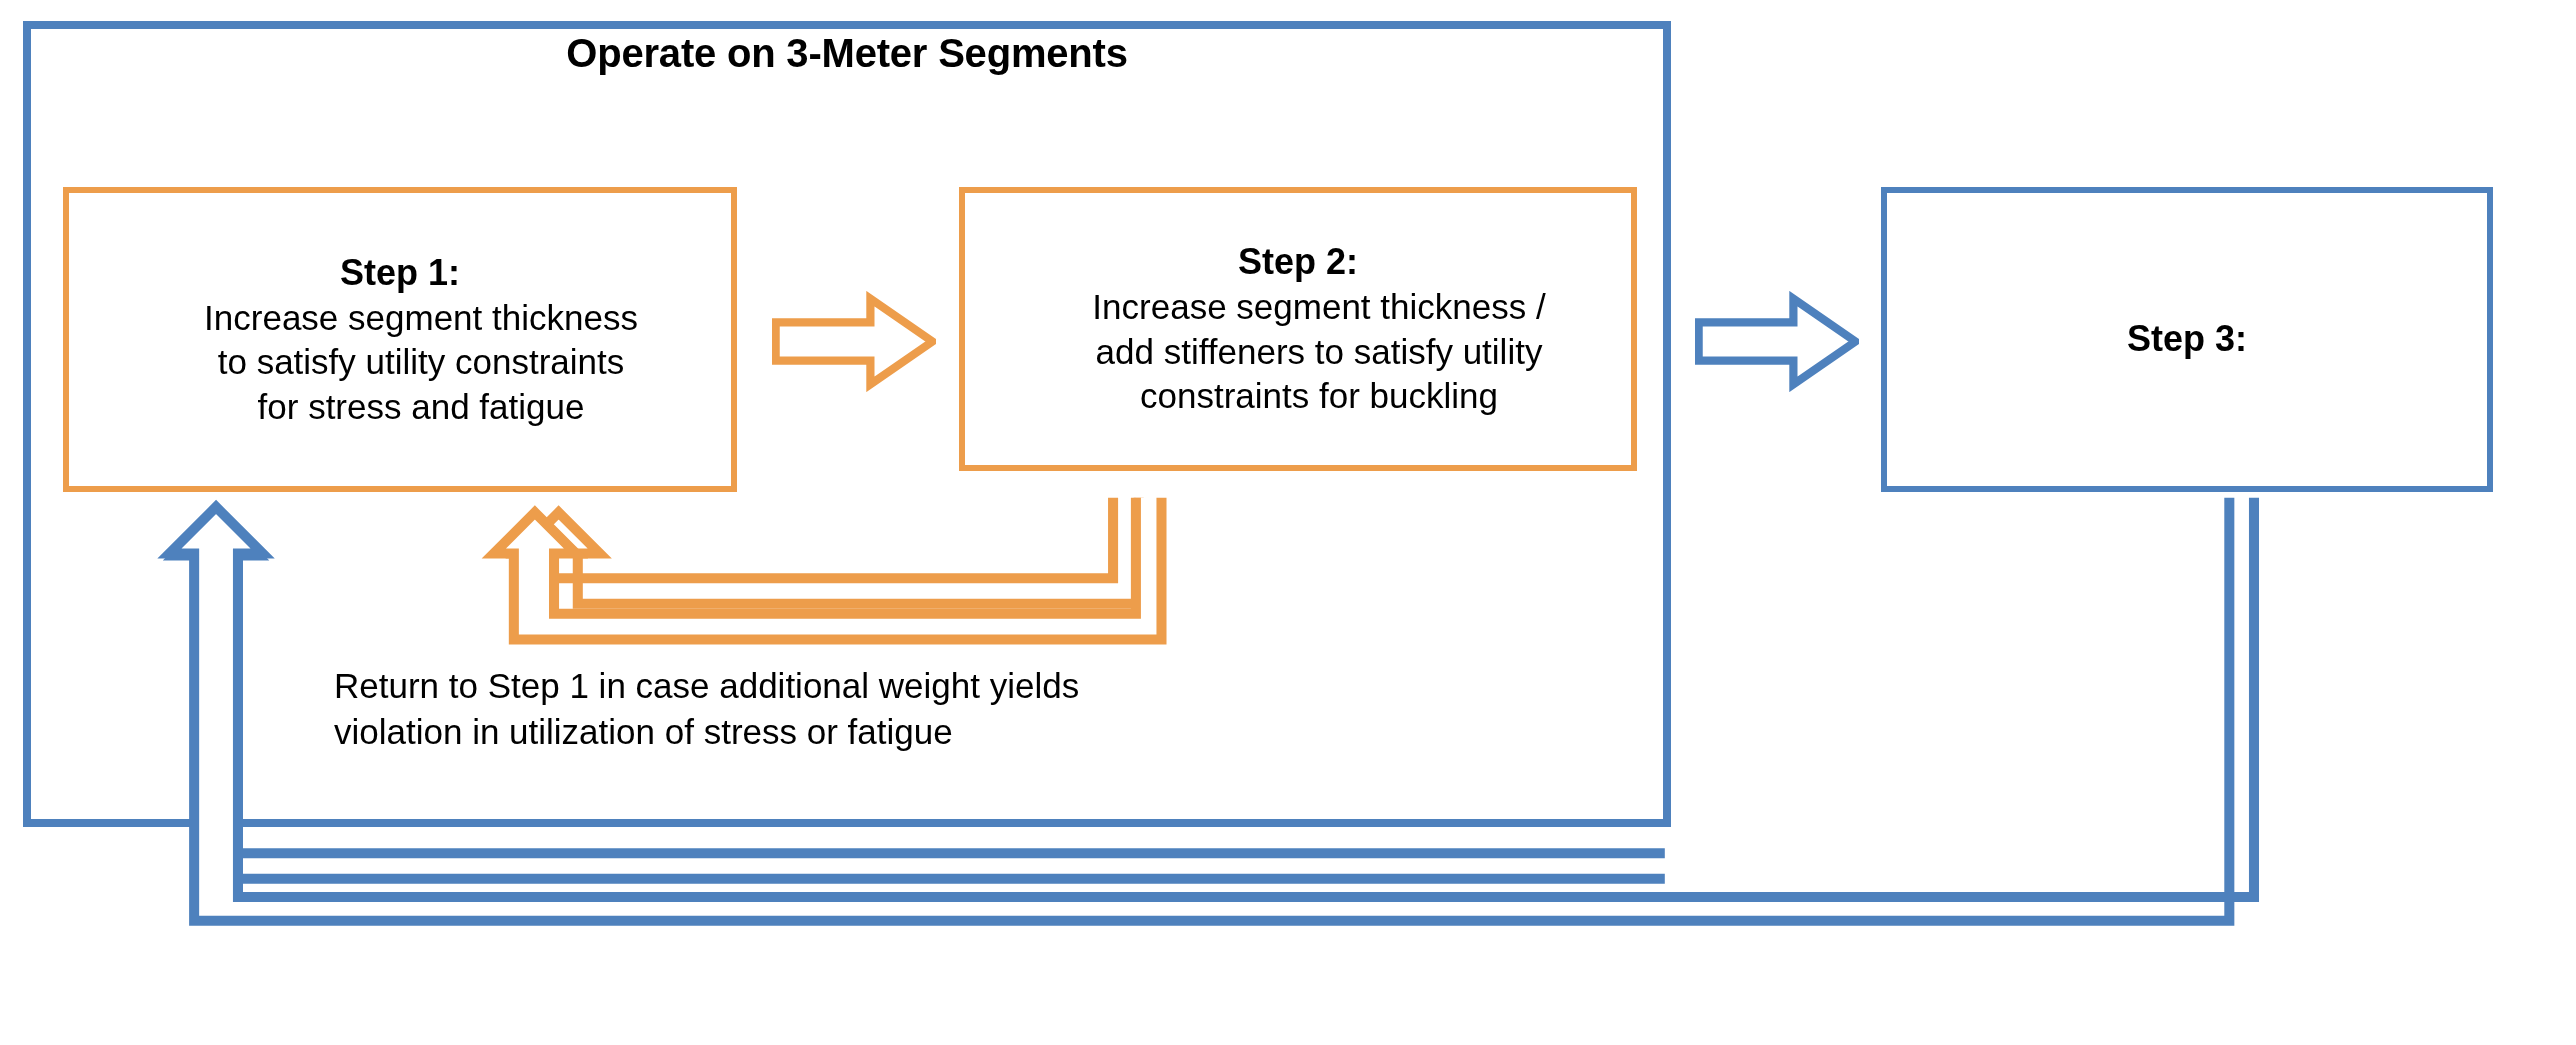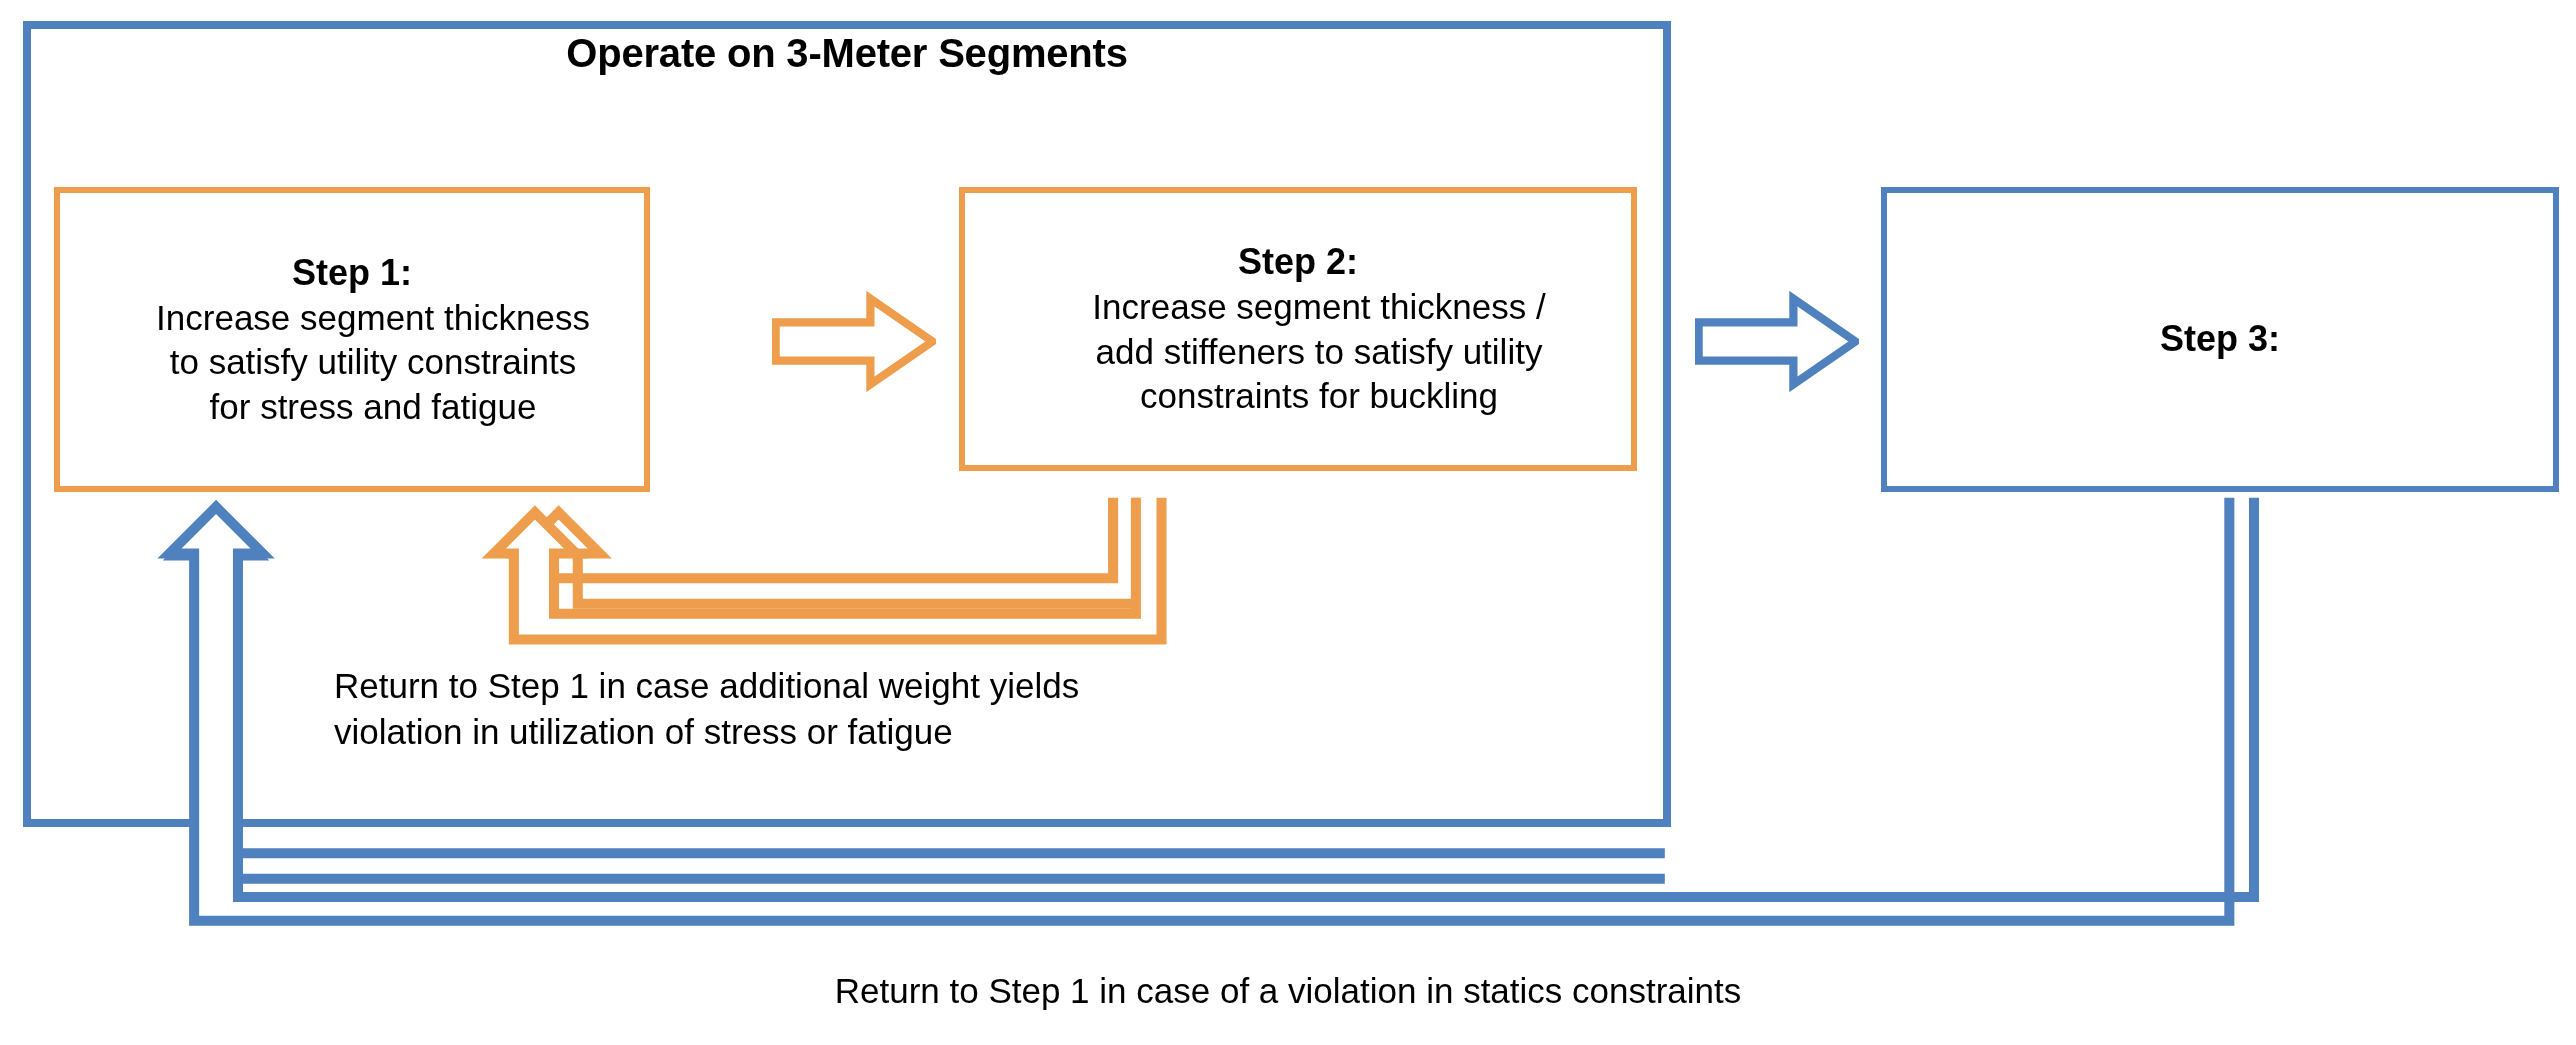--- a/index.html
+++ b/index.html
@@ -65,23 +65,23 @@
     text-align: center;
   }
   .step-body {
     font-size: 35px;
     line-height: 1.27;
     text-align: center;
     white-space: pre-line;
     margin-left: 42px;
   }
 
-  #step1-box { left: 54px;   top: 187px; width: 596px;  height: 305px; }
+  #step1-box { left: 63px;   top: 187px; width: 674px;  height: 305px; }
   #step2-box { left: 959px; top: 187px; width: 678px;  height: 284px; }
-  #step3-box { left: 1881px; top: 187px; width: 678px;  height: 305px; }
+  #step3-box { left: 1881px; top: 187px; width: 612px;  height: 305px; }
 
   
   .block-arrow { position: absolute; }
   #arrow-1-2 { left: 772px;  top: 291px; width: 164px; height: 101px; }
   #arrow-2-3 { left: 1695px; top: 291px; width: 164px; height: 101px; }
 
   
   .loop-svg {
     position: absolute;
     left: 0;
@@ -226,16 +226,15 @@
                L 260,982
                L 2467,982
                L 2467,545" fill="#ffffff" stroke="#4E81BD" stroke-width="11" stroke-linejoin="miter" stroke-linecap="butt"></path>
     </g>
 
   </svg>
 
   <div class="loop-caption">Return to Step 1 in case additional weight yields
 violation in utilization of stress or fatigue</div>
 
-  <div class="bottom-caption">Return to Step 1 in case of a violation in statics constraints</div>
 
 </div>
 
 
 </body></html>

